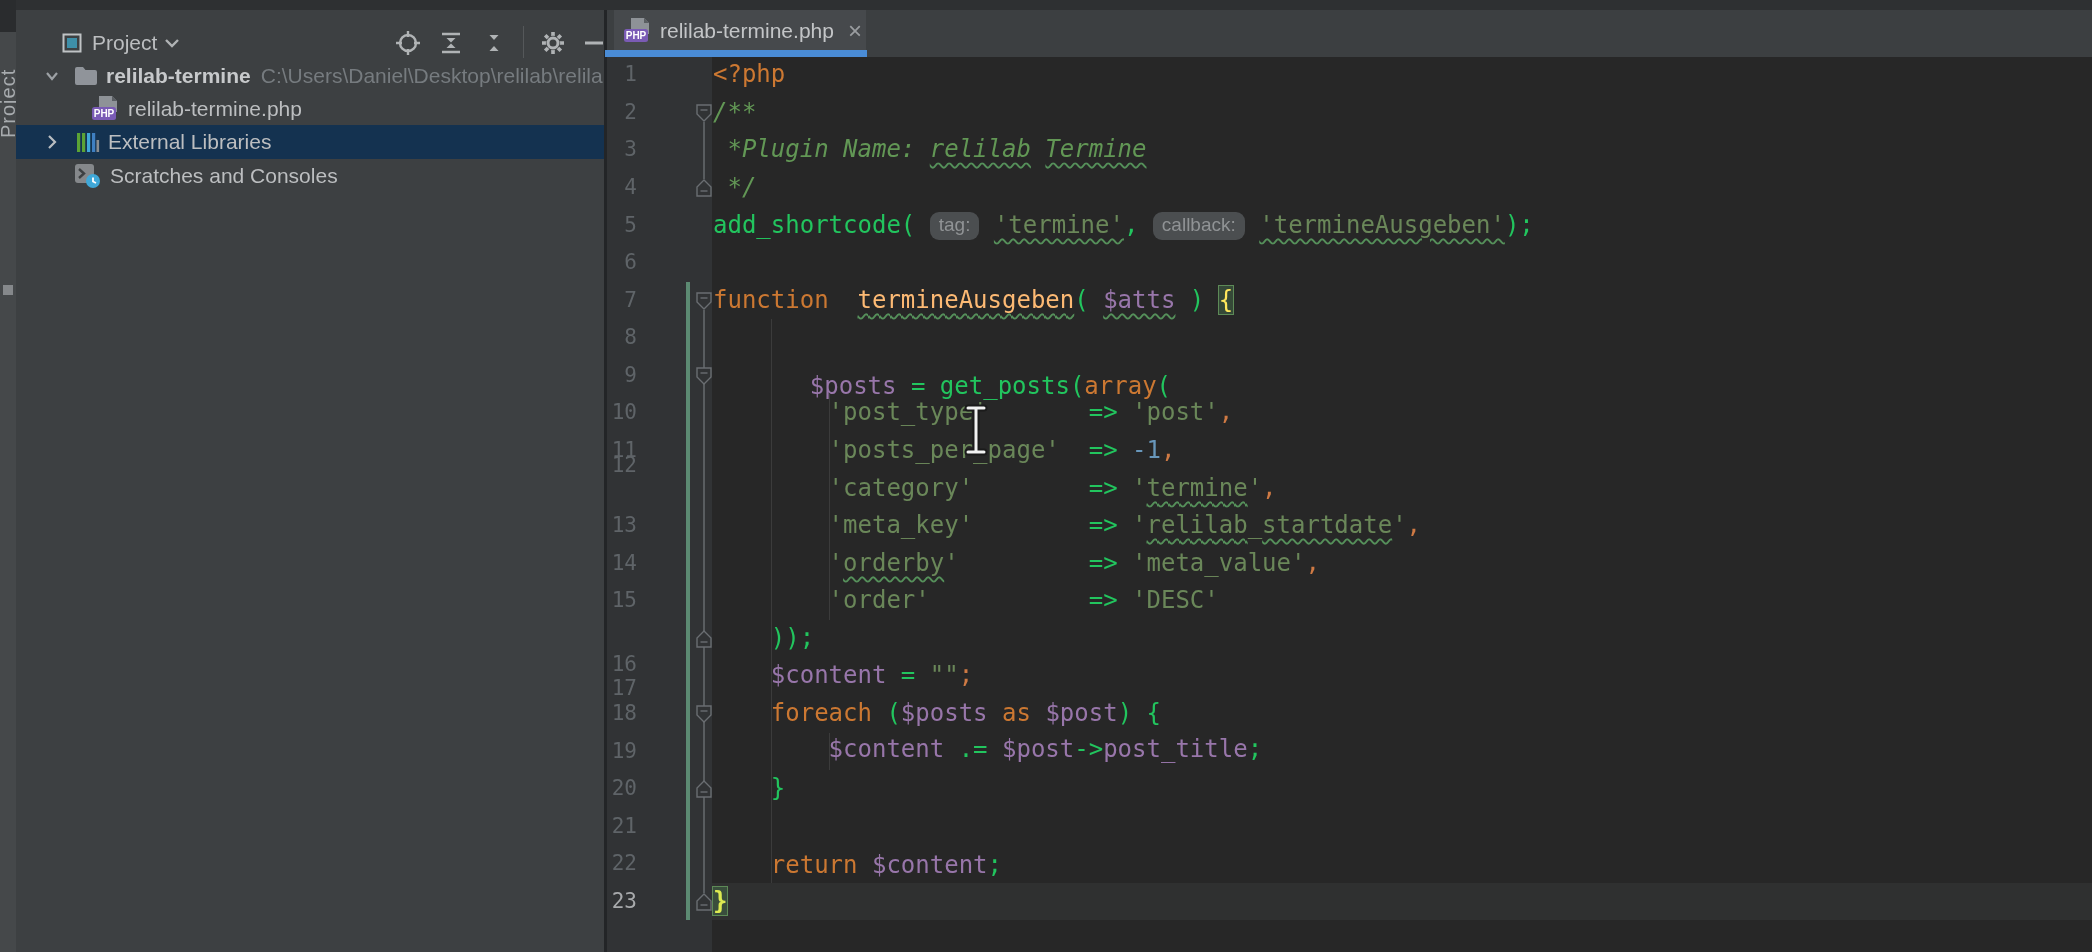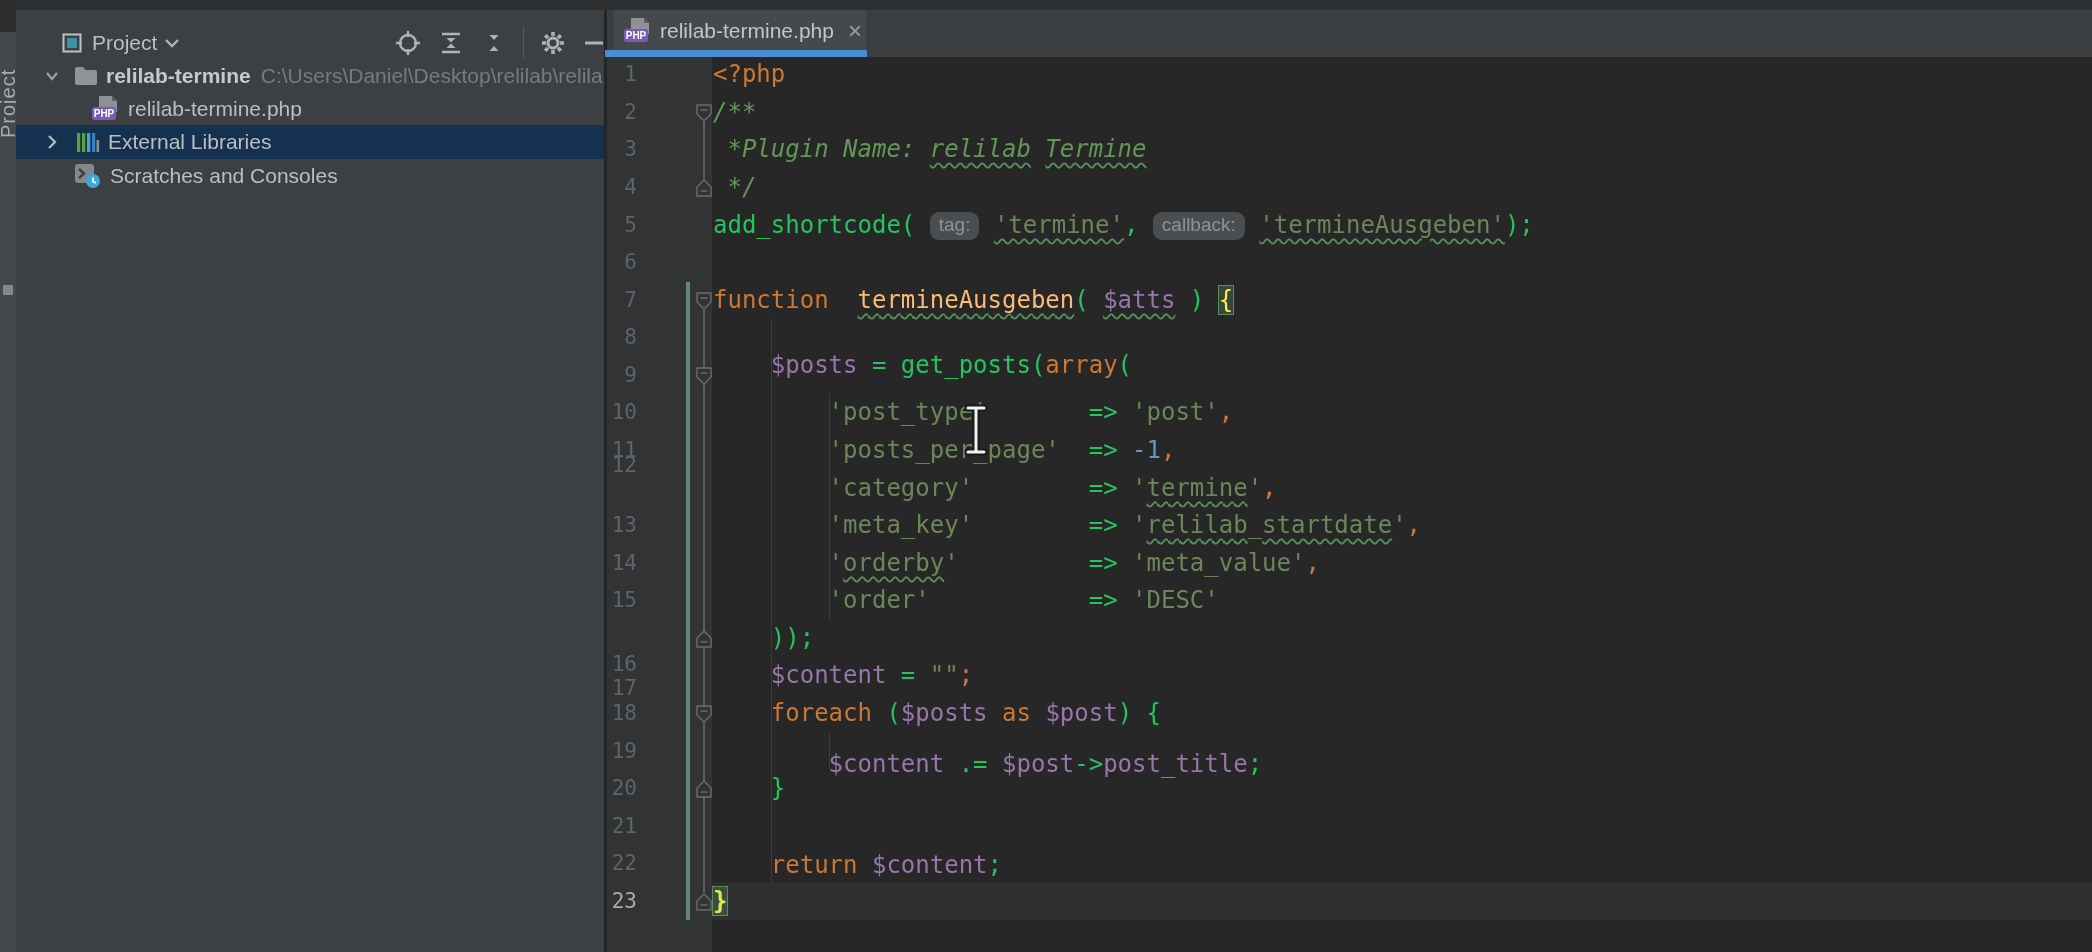--- a/index.html
+++ b/index.html
@@ -250,41 +250,41 @@
     <div class="abs code-line" style="top: 169.01px;"><span class="tok-c"> */</span></div>
     <div class="abs gutter-num" style="top: 206.58px;">5</div>
     <div class="abs code-line" style="top: 206.58px;"><span class="tok-d">add_shortcode( </span><span class="tok-h">tag:</span><span class="tok-d"> </span><span class="tok-s wavy">'termine'</span><span class="tok-d">, </span><span class="tok-h">callback:</span><span class="tok-d"> </span><span class="tok-s wavy">'termineAusgeben'</span><span class="tok-d">);</span></div>
     <div class="abs gutter-num" style="top: 244.15px;">6</div>
     <div class="abs code-line" style="top: 244.15px;"></div>
     <div class="abs gutter-num" style="top: 281.72px;">7</div>
     <div class="abs code-line" style="top: 281.72px;"><span class="tok-k">function</span><span class="tok-d">  </span><span class="tok-f wavy">termineAusgeben</span><span class="tok-d">( </span><span class="tok-v wavy">$atts</span><span class="tok-d"> ) </span><span class="tok-b1">{</span></div>
     <div class="abs gutter-num" style="top: 319.29px;">8</div>
     <div class="abs code-line" style="top: 319.29px;"></div>
     <div class="abs gutter-num" style="top: 356.86px;">9</div>
-    <div class="abs code-line" style="top: 347px;"><span class="tok-d">    </span><span class="tok-v">$posts</span><span class="tok-d"> = </span><span class="tok-d">get_posts(</span><span class="tok-k">array</span><span class="tok-d">(</span></div>
+    <div class="abs code-line" style="top: 368px; margin-left: 39px;"><span class="tok-d">    </span><span class="tok-v">$posts</span><span class="tok-d"> = </span><span class="tok-d">get_posts(</span><span class="tok-k">array</span><span class="tok-d">(</span></div>
     <div class="abs gutter-num" style="top: 394.43px;">10</div>
     <div class="abs code-line" style="top: 394.43px;"><span class="tok-d">        </span><span class="tok-s">'post_type'</span><span class="tok-d">       </span><span class="tok-d">=&gt; </span><span class="tok-s">'post'</span><span class="tok-p">,</span></div>
     <div class="abs gutter-num" style="top: 432px;">11</div>
     <div class="abs code-line" style="top: 432px;"><span class="tok-d">        </span><span class="tok-s">'posts_per_page'</span><span class="tok-d">  </span><span class="tok-d">=&gt; </span><span class="tok-n">-1</span><span class="tok-p">,</span></div>
     <div class="abs gutter-num" style="top: 447px;">12</div>
     <div class="abs code-line" style="top: 469.57px;"><span class="tok-d">        </span><span class="tok-s">'</span><span class="tok-s">category</span><span class="tok-s">'</span><span class="tok-d">        </span><span class="tok-d">=&gt; </span><span class="tok-s">'</span><span class="tok-s wavy">termine</span><span class="tok-s">'</span><span class="tok-p">,</span></div>
     <div class="abs gutter-num" style="top: 507.14px;">13</div>
     <div class="abs code-line" style="top: 507.14px;"><span class="tok-d">        </span><span class="tok-s">'meta_key'</span><span class="tok-d">        </span><span class="tok-d">=&gt; </span><span class="tok-s">'</span><span class="tok-s wavy">relilab</span><span class="tok-s">_</span><span class="tok-s wavy">startdate</span><span class="tok-s">'</span><span class="tok-p">,</span></div>
     <div class="abs gutter-num" style="top: 544.71px;">14</div>
     <div class="abs code-line" style="top: 544.71px;"><span class="tok-d">        </span><span class="tok-s">'</span><span class="tok-s wavy">orderby</span><span class="tok-s">'</span><span class="tok-d">         </span><span class="tok-d">=&gt; </span><span class="tok-s">'meta_value'</span><span class="tok-p">,</span></div>
     <div class="abs gutter-num" style="top: 582.28px;">15</div>
     <div class="abs code-line" style="top: 582.28px;"><span class="tok-d">        </span><span class="tok-s">'order'</span><span class="tok-d">           </span><span class="tok-d">=&gt; </span><span class="tok-s">'DESC'</span></div>
     <div class="abs gutter-num" style="top: 646px;">16</div>
     <div class="abs code-line" style="top: 619.85px;"><span class="tok-d">    ));</span></div>
     <div class="abs gutter-num" style="top: 670px; text-align: right;">17</div>
     <div class="abs code-line" style="top: 657.42px;"><span class="tok-d">    </span><span class="tok-v">$content</span><span class="tok-d"> = </span><span class="tok-s">""</span><span class="tok-p">;</span></div>
     <div class="abs gutter-num" style="top: 694.99px;">18</div>
     <div class="abs code-line" style="top: 694.99px;"><span class="tok-d">    </span><span class="tok-k">foreach</span><span class="tok-d"> (</span><span class="tok-v">$posts</span><span class="tok-d"> </span><span class="tok-k">as</span><span class="tok-d"> </span><span class="tok-v">$post</span><span class="tok-d">) {</span></div>
     <div class="abs gutter-num" style="top: 732.56px;">19</div>
-    <div class="abs code-line" style="top: 746px;"><span class="tok-d">        </span><span class="tok-v">$content</span><span class="tok-d"> .= </span><span class="tok-v">$post</span><span class="tok-d">-&gt;</span><span class="tok-v">post_title</span><span class="tok-d">;</span></div>
+    <div class="abs code-line" style="top: 731px;"><span class="tok-d">        </span><span class="tok-v">$content</span><span class="tok-d"> .= </span><span class="tok-v">$post</span><span class="tok-d">-&gt;</span><span class="tok-v">post_title</span><span class="tok-d">;</span></div>
     <div class="abs gutter-num" style="top: 770.13px;">20</div>
     <div class="abs code-line" style="top: 770.13px;"><span class="tok-d">    }</span></div>
     <div class="abs gutter-num" style="top: 807.7px;">21</div>
     <div class="abs code-line" style="top: 807.7px;"></div>
     <div class="abs gutter-num" style="top: 845.27px;">22</div>
     <div class="abs code-line" style="top: 847px;"><span class="tok-d">    </span><span class="tok-k">return</span><span class="tok-d"> </span><span class="tok-v">$content</span><span class="tok-d">;</span></div>
     <div class="abs gutter-num caret" style="top: 882.84px;">23</div>
     <div class="abs code-line" style="top: 882.84px;"><span class="tok-b2">}</span></div>
     <div class="abs fold-marker" style="top: 103.655px;">
       <svg width="16" height="18" viewBox="0 0 16 18">

